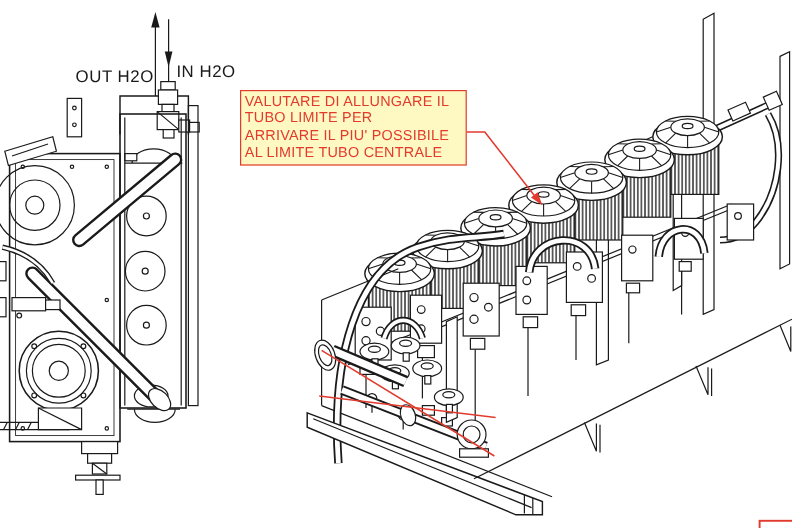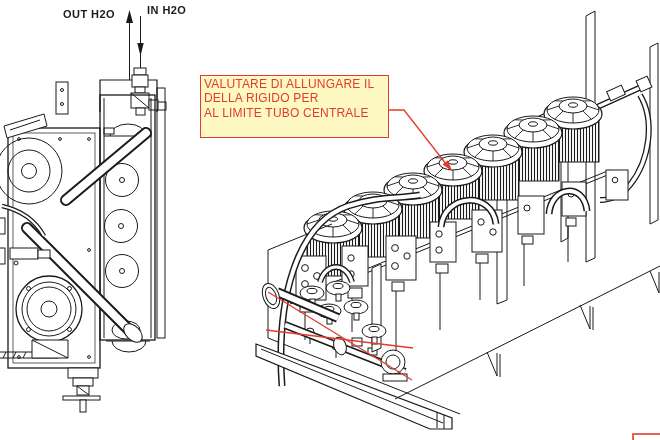--- a/index.html
+++ b/index.html
@@ -2,22 +2,22 @@
 <html><head>
 <meta charset="utf-8">
 <style>
   html,body{margin:0;padding:0;background:#ffffff;}
   .canvas{
     position:relative;width:660px;height:440px;background:#ffffff;overflow:hidden;
     font-family:"Liberation Sans", sans-serif;
   }
   .canvas svg{position:absolute;left:0;top:0;}
   .pipe-label{
-    position:absolute;font-size:11px;letter-spacing:.45px;color:#1a1a1a;
-    white-space:nowrap;font-weight:700;
+    position:absolute;font-size:14px;letter-spacing:.45px;color:#1a1a1a;
+    white-space:nowrap;font-weight:400;margin-top:47px;
   }
   .ann-box{
     position:absolute;left:200px;top:75px;width:189px;height:63px;box-sizing:border-box;
     border:1.6px solid #e23b2e;background:#fef9c3;padding:1px 3px;
     color:#e23b2e;font-size:12px;line-height:14.3px;letter-spacing:.2px;white-space:nowrap;
   }
 </style>
 </head>
 <body>
 
@@ -310,17 +310,18 @@
     <line x1="266" y1="330" x2="413" y2="348"></line>
     <rect x="633" y="434" width="45" height="26" stroke-width="1.6"></rect>
   </g>
 </svg>
 
 <div class="pipe-label" style="left:63px;top:8px">OUT H2O</div>
 <div class="pipe-label" style="left:147px;top:4px">IN H2O</div>
 
 <div class="ann-box">
   <div>VALUTARE DI ALLUNGARE IL</div>
-  <div>DELLA RIGIDO PER</div>
+  <div>TUBO LIMITE PER</div>
+  <div>ARRIVARE IL PIU' POSSIBILE</div>
   <div>AL LIMITE TUBO CENTRALE</div>
 </div>
 
 </div>
 
 </body></html>

